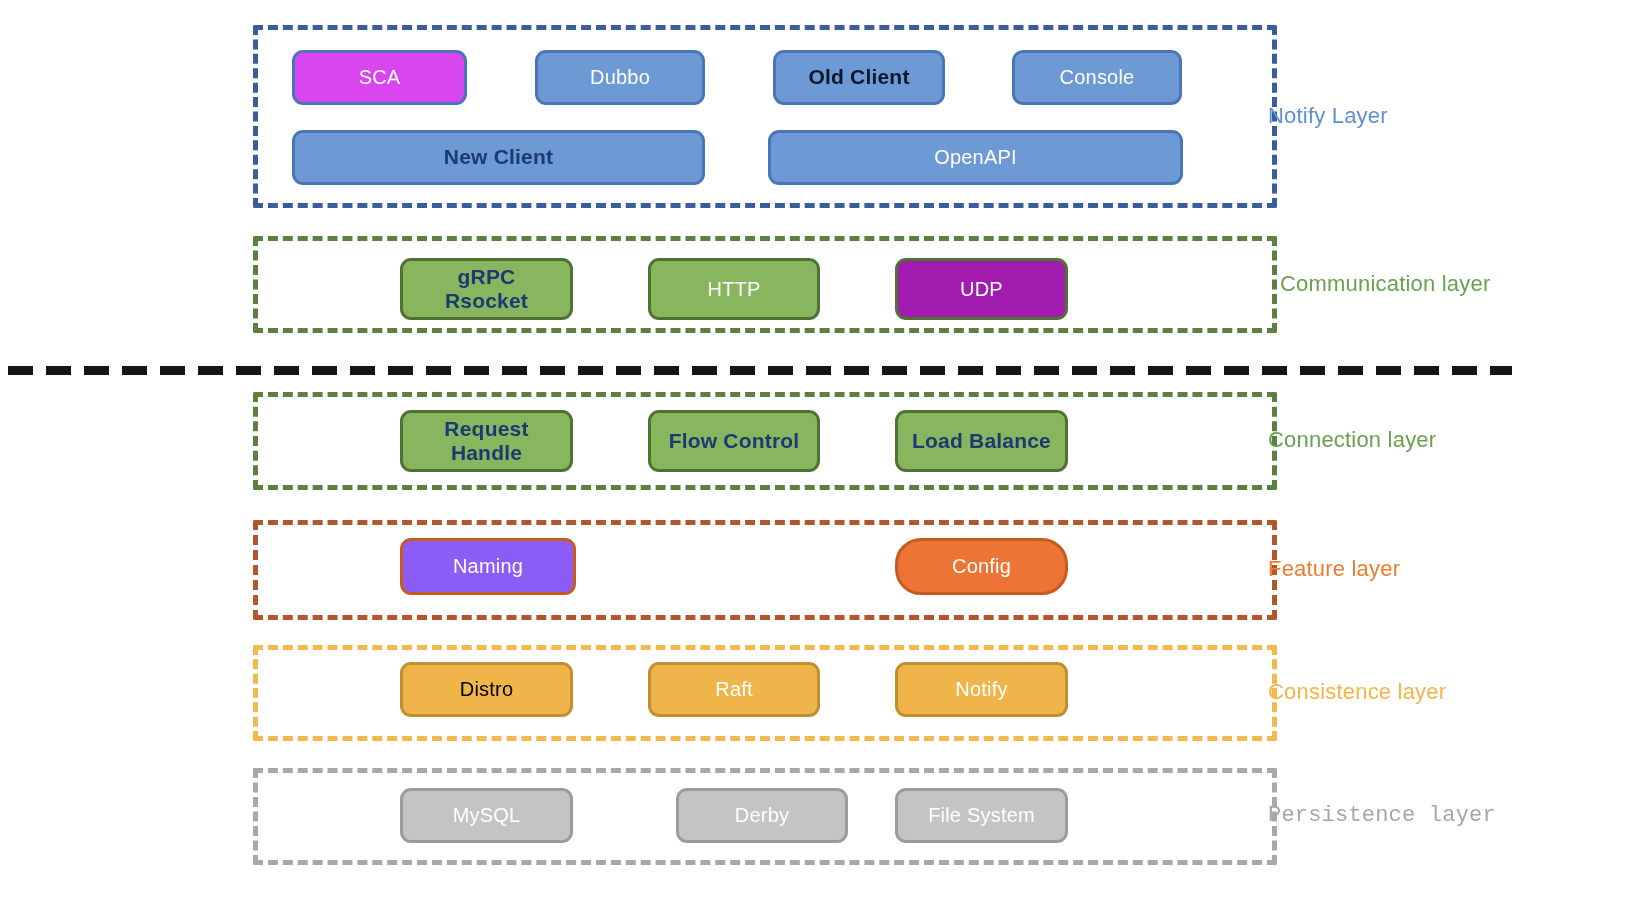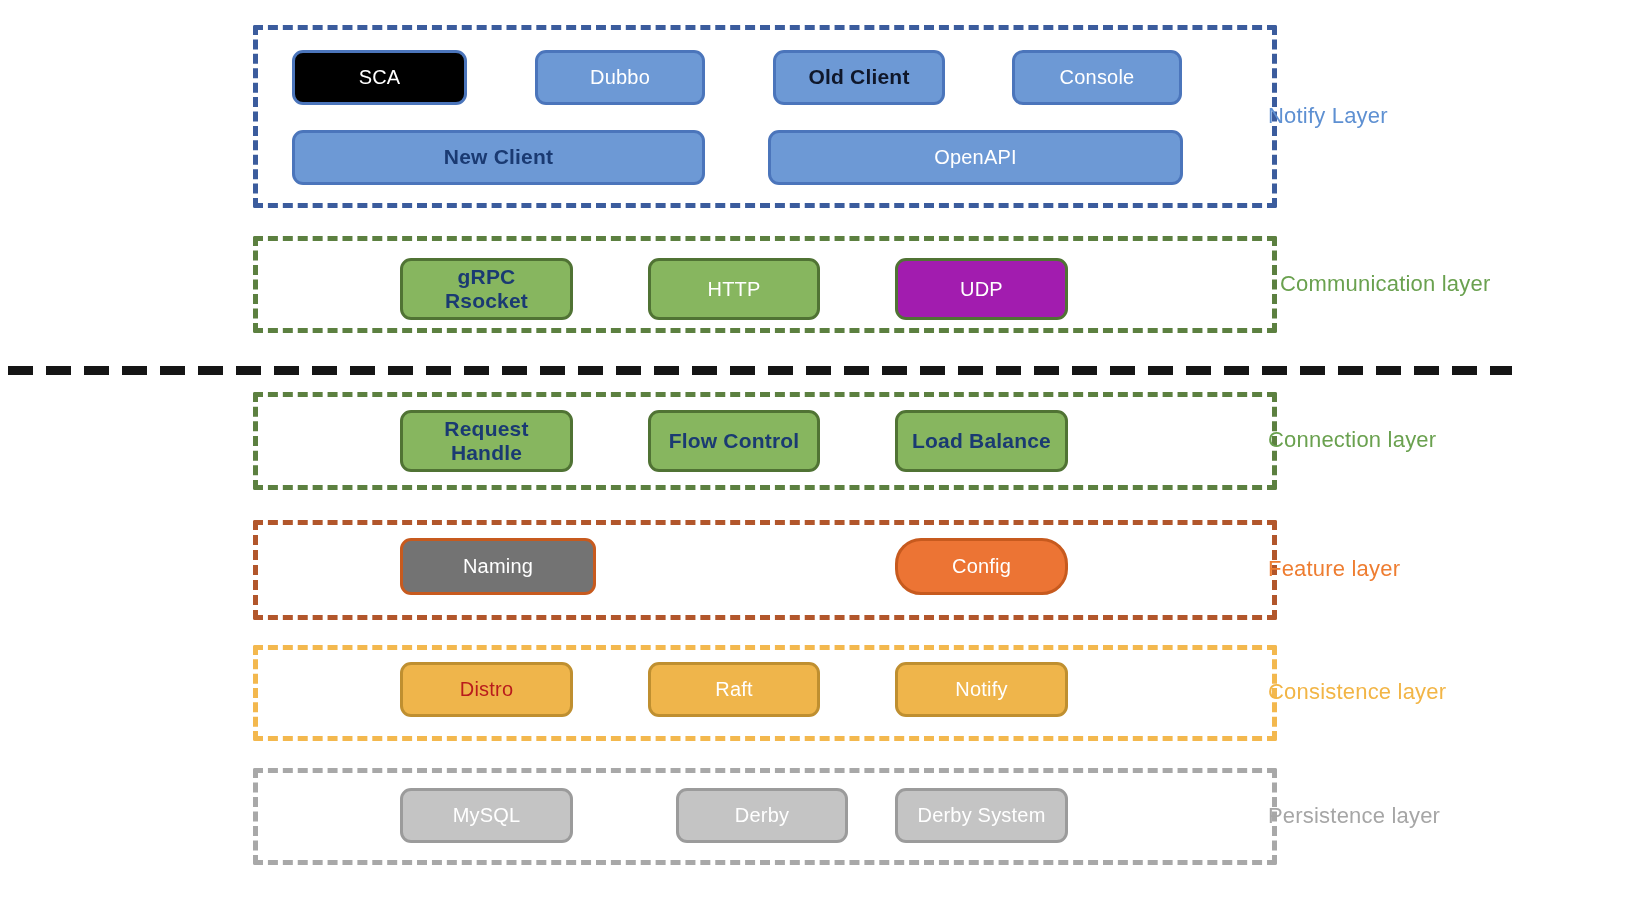--- a/index.html
+++ b/index.html
@@ -26,46 +26,46 @@
   .divider{
     position:absolute;left:8px;top:366px;width:1504px;height:9px;
   }
 </style>
 </head>
 <body>
 
 <div class="stage">
   <div class="divider" style="background: repeating-linear-gradient(90deg, rgb(21, 21, 21) 0px, rgb(21, 21, 21) 25px, transparent 25px, transparent 38px);"></div>
 <div class="frame" style="left: 253px; width: 1024px; top: 25px; height: 183px; border-color: rgb(59, 92, 157);"></div>
-    <div class="node" style="left: 292px; width: 175px; top: 50px; height: 55px; background: #000000; border-color: rgb(75, 117, 187); color: rgb(255, 255, 255);">SCA</div>
+    <div class="node" style="left: 292px; width: 175px; top: 50px; height: 55px; background: #d946ef; border-color: rgb(75, 117, 187); color: rgb(255, 255, 255);">SCA</div>
     <div class="node" style="left: 535px; width: 170px; top: 50px; height: 55px; background: rgb(109, 153, 213); border-color: rgb(75, 117, 187); color: rgb(255, 255, 255);">Dubbo</div>
     <div class="node bold" style="left: 773px; width: 172px; top: 50px; height: 55px; background: rgb(109, 153, 213); border-color: rgb(75, 117, 187); color: #0f172a;">Old Client</div>
     <div class="node" style="left: 1012px; width: 170px; top: 50px; height: 55px; background: rgb(109, 153, 213); border-color: rgb(75, 117, 187); color: rgb(255, 255, 255);">Console</div>
     <div class="node" style="left: 768px; width: 415px; top: 130px; height: 55px; background: rgb(109, 153, 213); border-color: rgb(75, 117, 187); color: rgb(255, 255, 255);">OpenAPI</div>
     <div class="node bold" style="left: 292px; width: 413px; top: 130px; height: 55px; background: rgb(109, 153, 213); border-color: rgb(75, 117, 187); color: rgb(26, 58, 114);">New Client</div>
     <div class="side-label" style="left: 1268px; top: 102.5px; color: rgb(94, 144, 210);">Notify Layer</div>
     <div class="frame" style="left: 253px; width: 1024px; top: 236px; height: 97px; border-color: rgb(92, 128, 64);"></div>
     <div class="node bold" style="left: 400px; width: 173px; top: 258px; height: 62px; background: rgb(135, 182, 95); border-color: rgb(80, 115, 52); color: rgb(26, 58, 114);">gRPC
 Rsocket</div>
     <div class="node" style="left: 648px; width: 172px; top: 258px; height: 62px; background: rgb(135, 182, 95); border-color: rgb(80, 115, 52); color: rgb(255, 255, 255);">HTTP</div>
     <div class="node" style="left: 895px; width: 173px; top: 258px; height: 62px; background: #a21caf; border-color: rgb(80, 115, 52); color: rgb(255, 255, 255);">UDP</div>
     <div class="side-label" style="left: 1268px; top: 270.5px; color: rgb(106, 161, 79); margin-left: 12px;">Communication layer</div>
     <div class="frame" style="left: 253px; width: 1024px; top: 392px; height: 98px; border-color: rgb(92, 128, 64);"></div>
     <div class="node bold" style="left: 400px; width: 173px; top: 410px; height: 62px; background: rgb(135, 182, 95); border-color: rgb(80, 115, 52); color: rgb(26, 58, 114);">Request
 Handle</div>
     <div class="node bold" style="left: 648px; width: 172px; top: 410px; height: 62px; background: rgb(135, 182, 95); border-color: rgb(80, 115, 52); color: rgb(26, 58, 114);">Flow Control</div>
     <div class="node bold" style="left: 895px; width: 173px; top: 410px; height: 62px; background: rgb(135, 182, 95); border-color: rgb(80, 115, 52); color: rgb(26, 58, 114);">Load Balance</div>
     <div class="side-label" style="left: 1268px; top: 427px; color: rgb(106, 161, 79);">Connection layer</div>
     <div class="frame" style="left: 253px; width: 1024px; top: 520px; height: 100px; border-color: rgb(178, 86, 43);"></div>
-    <div class="node" style="left: 400px; width: 196px; top: 538px; height: 57px; background: #737373; border-color: rgb(199, 90, 30); color: rgb(255, 255, 255);">Naming</div>
+    <div class="node" style="left: 400px; width: 176px; top: 538px; height: 57px; background: #8b5cf6; border-color: rgb(199, 90, 30); color: rgb(255, 255, 255);">Naming</div>
     <div class="node" style="left: 895px; width: 173px; top: 538px; height: 57px; background: rgb(236, 116, 52); border-color: rgb(199, 90, 30); color: rgb(255, 255, 255); border-radius: 26px;">Config</div>
     <div class="side-label" style="left: 1268px; top: 556px; color: rgb(238, 125, 49);">Feature layer</div>
     <div class="frame" style="left: 253px; width: 1024px; top: 645px; height: 96px; border-color: rgb(243, 184, 78);"></div>
-    <div class="node" style="left: 400px; width: 173px; top: 662px; height: 55px; background: rgb(239, 181, 75); border-color: rgb(191, 143, 48); color: #b91c1c;">Distro</div>
+    <div class="node" style="left: 400px; width: 173px; top: 662px; height: 55px; background: rgb(239, 181, 75); border-color: rgb(191, 143, 48); color: #000000;">Distro</div>
     <div class="node" style="left: 648px; width: 172px; top: 662px; height: 55px; background: rgb(239, 181, 75); border-color: rgb(191, 143, 48); color: rgb(255, 255, 255);">Raft</div>
     <div class="node" style="left: 895px; width: 173px; top: 662px; height: 55px; background: rgb(239, 181, 75); border-color: rgb(191, 143, 48); color: rgb(255, 255, 255);">Notify</div>
     <div class="side-label" style="left: 1268px; top: 679px; color: rgb(242, 181, 70);">Consistence layer</div>
     <div class="frame" style="left: 253px; width: 1024px; top: 768px; height: 97px; border-color: rgb(168, 168, 168);"></div>
     <div class="node" style="left: 400px; width: 173px; top: 788px; height: 55px; background: rgb(196, 196, 196); border-color: rgb(155, 155, 155); color: rgb(255, 255, 255);">MySQL</div>
     <div class="node" style="left: 648px; width: 172px; top: 788px; height: 55px; background: rgb(196, 196, 196); border-color: rgb(155, 155, 155); color: rgb(255, 255, 255); margin-left: 28px;">Derby</div>
-    <div class="node" style="left: 895px; width: 173px; top: 788px; height: 55px; background: rgb(196, 196, 196); border-color: rgb(155, 155, 155); color: rgb(255, 255, 255);">Derby System</div>
-    <div class="side-label" style="left: 1268px; top: 802.5px; color: rgb(166, 166, 166);">Persistence layer</div>
+    <div class="node" style="left: 895px; width: 173px; top: 788px; height: 55px; background: rgb(196, 196, 196); border-color: rgb(155, 155, 155); color: rgb(255, 255, 255);">File System</div>
+    <div class="side-label" style="left: 1268px; top: 802.5px; color: rgb(166, 166, 166); font-family: Liberation Mono, monospace;">Persistence layer</div>
   </div>
 
 </body></html>

